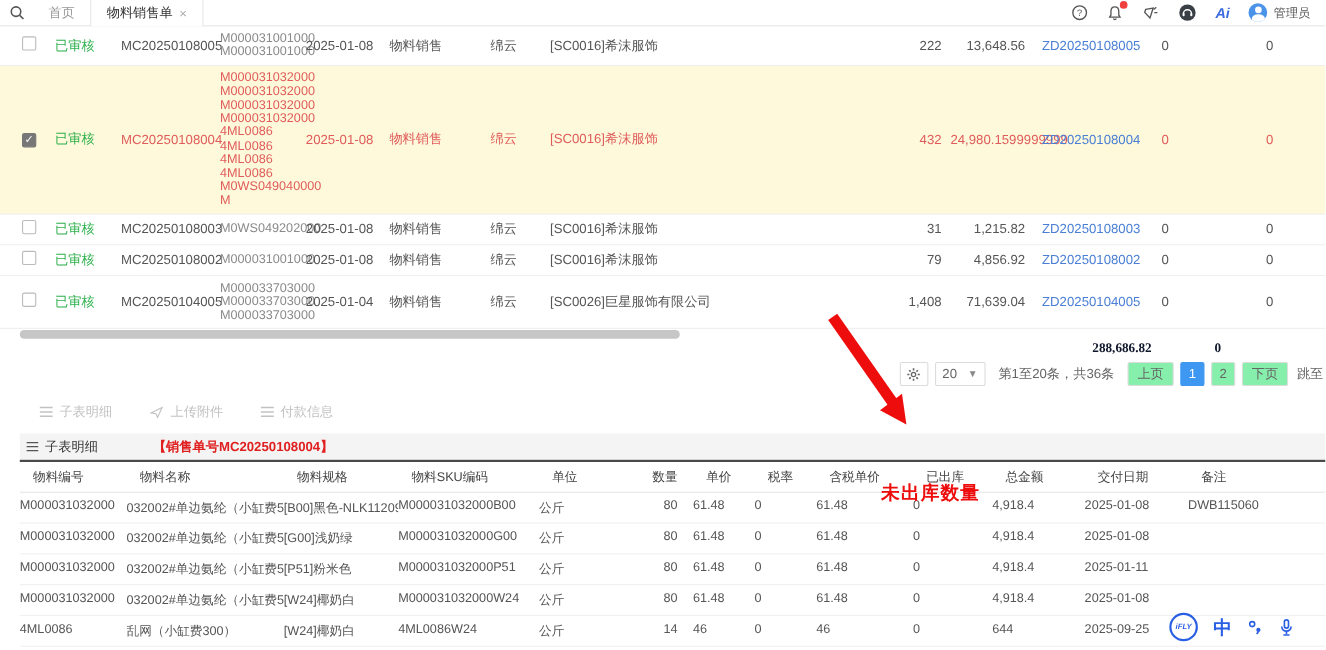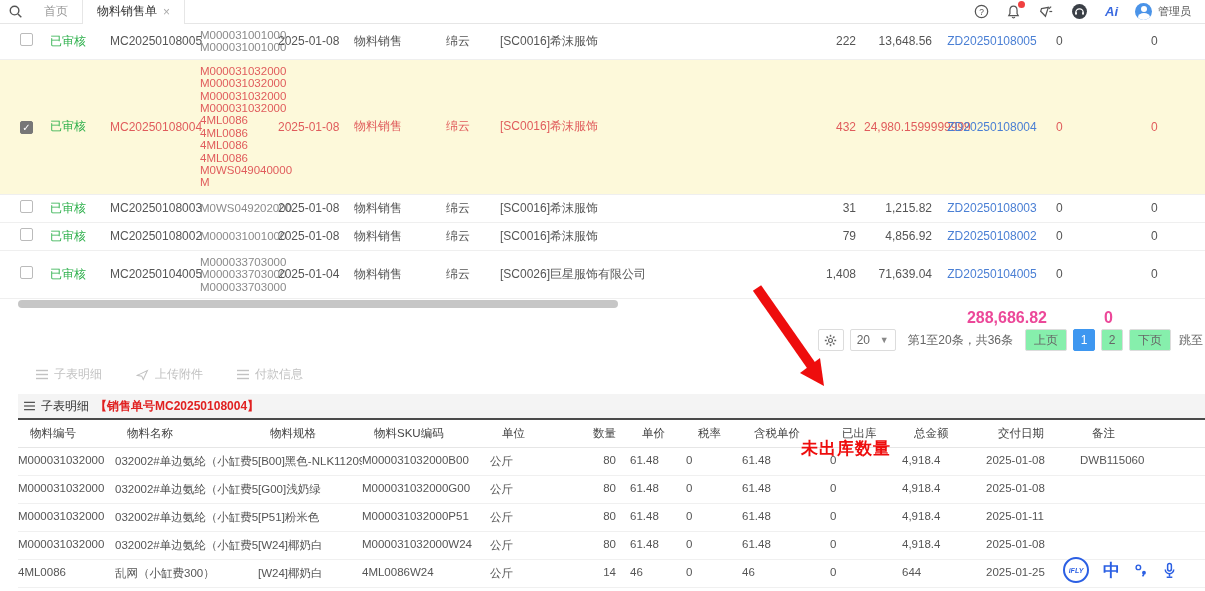--- a/index.html
+++ b/index.html
@@ -36,21 +36,21 @@
   .hl .cell { color:#e05c5c; }
   .hl .codes, .hl .codes .code-line { color:#e05c5c; }
   .orders-row .cell.status { color:#2eb04c; }
   .orders-row .cell.num { text-align:right; }
   .orders-row .cell.zd { color:#4a7fd4; text-align:center; }
   .orders-row .cell.out { padding-left:8px; }
 
   .hscroll { height:9px; margin-top:1px; }
   .hthumb { width:600px; height:8px; margin-left:18px; background:#c6c6c6; border-radius:4px; cursor:pointer; }
 
-  .totals-row { position:relative; height:16px; font-size:16px; font-weight:bold; color:#ec4899; }
+  .totals-row { position:relative; height:16px; font-size:12px; font-weight:bold; color:#0f172a;font-family:Liberation Serif, serif; }
   .t-amount { position:absolute; right:158px; top:0; }
   .t-out { position:absolute; left:1104px; top:0; }
 
   
   .pagination { display:flex; justify-content:flex-end; align-items:center; gap:6px;
     padding:4px 2px 6px 0; font-size:12px; color:#666; }
   .gear-box { width:26px; height:22px; border:1px solid #dcdcdc; border-radius:2px; display:flex;
     align-items:center; justify-content:center; cursor:pointer; background:#fff; }
   .psize { width:46px; height:22px; border:1px solid #dcdcdc; border-radius:2px; display:flex;
     align-items:center; justify-content:space-between; padding:0 6px; cursor:pointer; background:#fff; }
@@ -65,21 +65,21 @@
 
   
   .subtoolbar { display:flex; align-items:center; gap:34px; padding:9px 0 9px 36px; font-size:12px; color:#c2c2c2; }
   .subtool { display:flex; align-items:center; gap:6px; cursor:pointer; }
 
   
   .detail-section { margin:2px 0 0 18px; width:1187px; }
   .detail-titlebar { background:#f4f4f4; height:24px; display:flex; align-items:center; gap:6px;
     padding-left:6px; font-size:12px; }
   .dt-prefix { color:#333; }
-  .dt-red { color:#e02020; font-weight:bold; }
+  .dt-red { color:#e02020; font-weight:bold;margin-left:44px; }
   .detail-head, .detail-row { display:grid;
     grid-template-columns:97px 143px 104px 128px 52px 88px 56px 56px 88px 72px 84px 94px 125px; }
   .detail-head { border-top:2px solid #4a4a4a; border-bottom:1px solid #e6e6e6; }
   .detail-head .dcell { color:#444; padding:6px 4px 6px 0;margin-left:12px; }
   .dcell { font-size:11.5px; color:#555; padding:6px 4px 6px 0; white-space:nowrap; overflow:hidden; }
   .qright { text-align:right; padding-right:14px !important; }
   .detail-row { border-bottom:1px solid #f0f0f0; cursor:default; }
 
   
   .annotation { position:absolute; left:801px; top:437px; color:#ee0d0d; font-size:17px;
@@ -415,21 +415,21 @@
           <div class="dcell">乱网（小缸费300）</div>
           <div class="dcell">[W24]椰奶白</div>
           <div class="dcell">4ML0086W24</div>
           <div class="dcell">公斤</div>
           <div class="dcell qright">14</div>
           <div class="dcell">46</div>
           <div class="dcell">0</div>
           <div class="dcell">46</div>
           <div class="dcell">0</div>
           <div class="dcell">644</div>
-          <div class="dcell">2025-01-25</div>
+          <div class="dcell">2025-09-25</div>
           <div class="dcell"></div>
         </div>
         <div class="detail-row">
           <div class="dcell">4ML0086</div>
           <div class="dcell">乱网（小缸费300）</div>
           <div class="dcell">[P51]粉米色</div>
           <div class="dcell">4ML0086P51</div>
           <div class="dcell">公斤</div>
           <div class="dcell qright">14</div>
           <div class="dcell">46</div>

